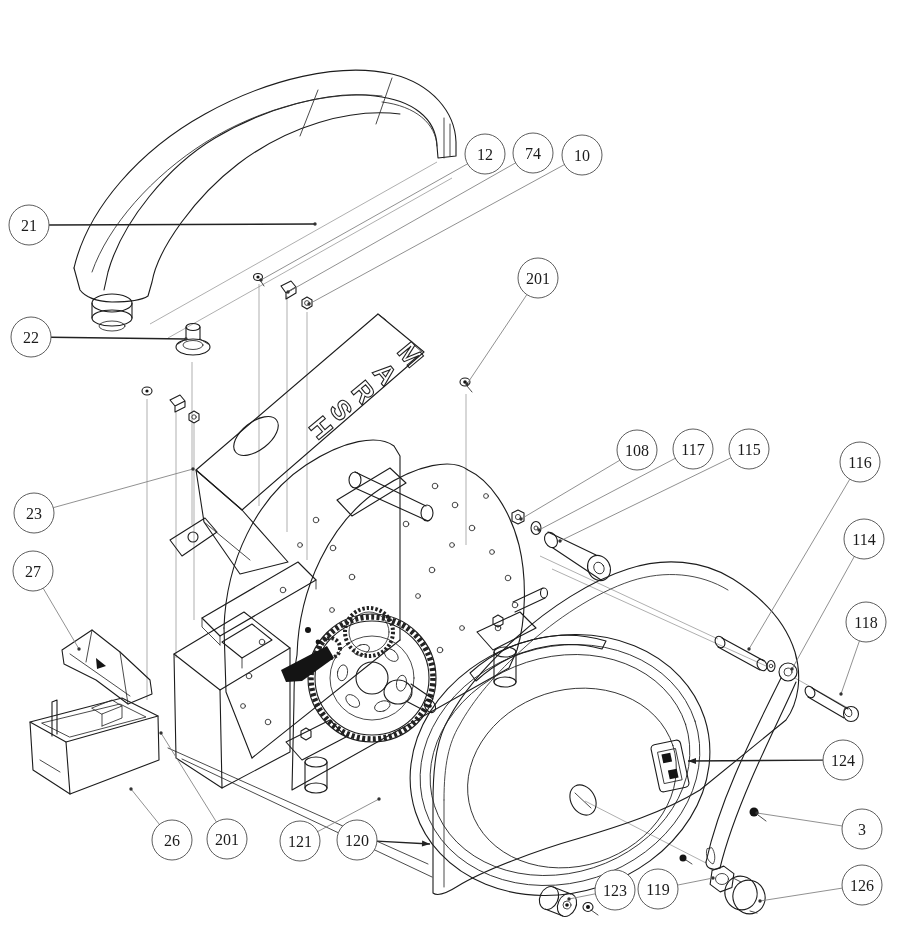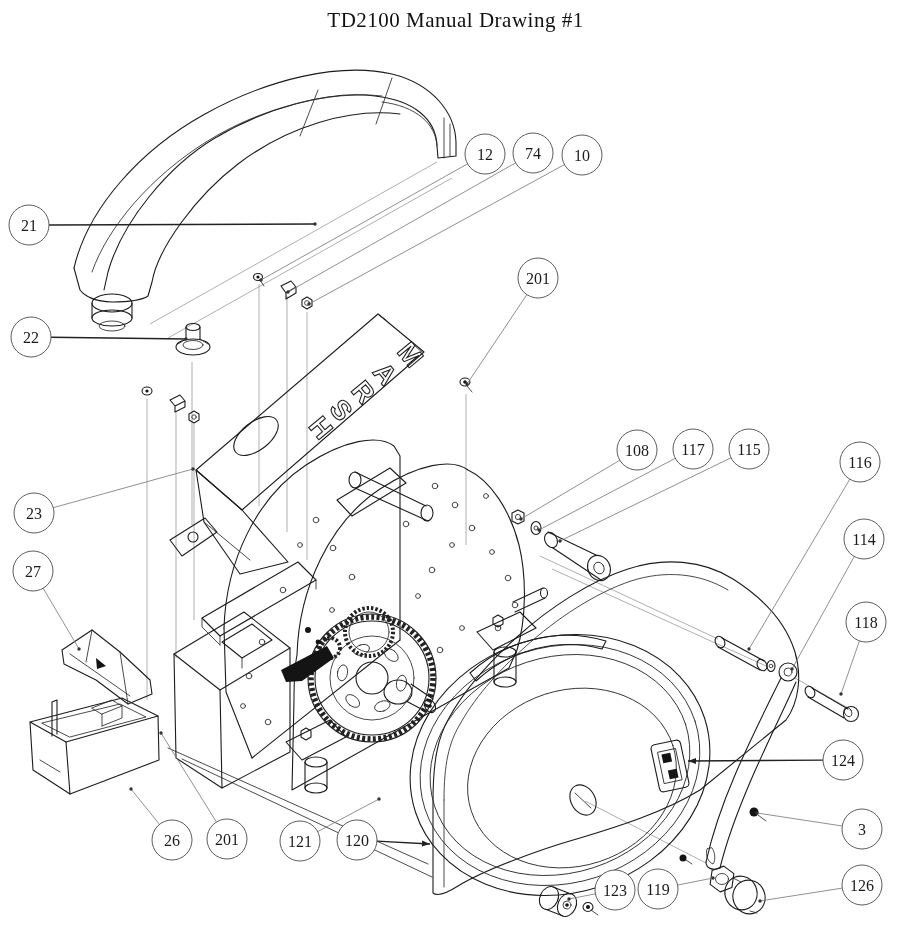--- a/index.html
+++ b/index.html
@@ -18,21 +18,20 @@
   .balloon-txt{fill:#1b1b1b;font-family:"Liberation Serif",serif;font-size:16px;}
   .leader{stroke:#7d7d7d;stroke-width:0.85;fill:none;}
   .leader-dark{stroke:#222;stroke-width:1.4;fill:none;}
   .logo{fill:none;stroke:#232323;stroke-width:1.1;
         font-family:"Liberation Sans",sans-serif;font-weight:bold;font-size:27px;letter-spacing:9px;}
 </style>
 </head>
 <body>
 
 <div id="page">
-  <div id="title">TD2100 Manual Drawing #1</div>
 
   <svg width="911" height="952" viewBox="0 0 911 952">
 
     <g>
       <line class="axis" x1="150" y1="324" x2="437" y2="162"></line>
       <line class="axis" x1="168" y1="338" x2="452" y2="178"></line>
       <line class="axis" x1="259" y1="284" x2="259" y2="506"></line>
       <line class="axis" x1="287" y1="296" x2="287" y2="532"></line>
       <line class="axis" x1="307" y1="312" x2="307" y2="560"></line>
       <line class="axis" x1="147" y1="399" x2="147" y2="700"></line>

